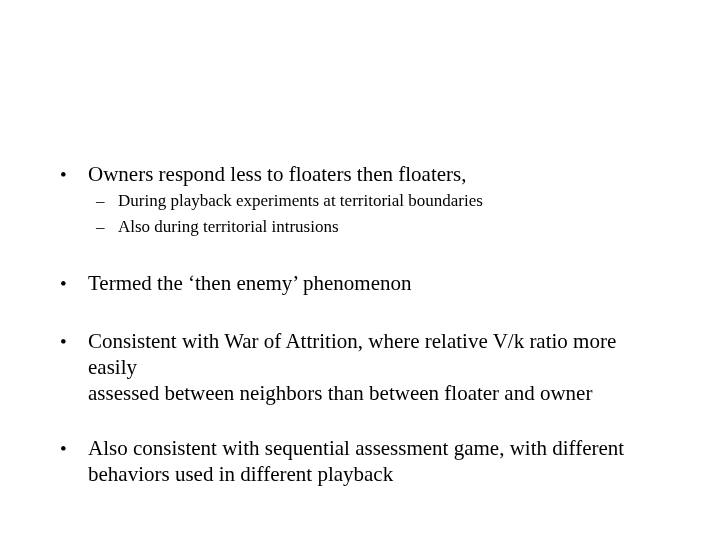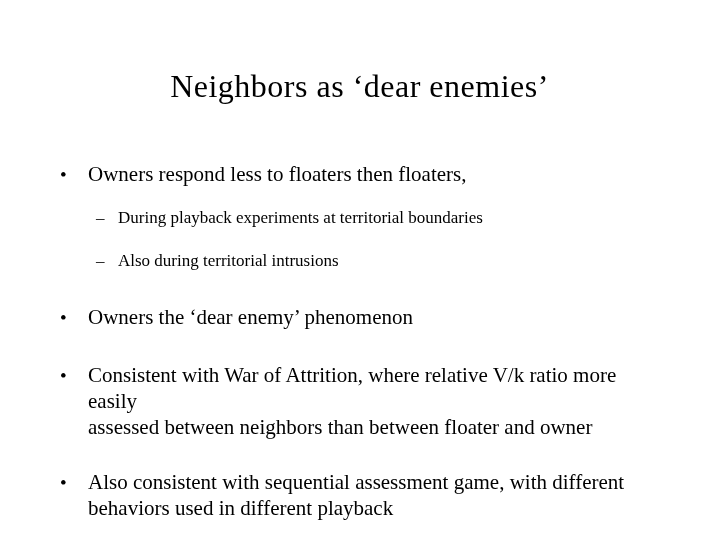--- a/index.html
+++ b/index.html
@@ -61,28 +61,26 @@
     font-size: 17px;
     line-height: 26px;
   }
   .smarker {
     flex: none;
     width: 22px;
   }
   .stext {
     flex: 1;
     white-space: pre-line;
-    margin-top: 17px;
   }
 </style>
 </head>
 <body>
 
 <div class="slide">
-  <h1 class="title">Neighbors as ‘dear enemies’</h1>
 
   <div class="content">
 
     <div class="group">
       <div class="bullet">
         <span class="marker">•</span>
         <span class="btext">Owners respond less to floaters then floaters,</span>
       </div>
       <div class="sub">
         <span class="smarker">–</span>
@@ -90,21 +88,21 @@
       </div>
       <div class="sub">
         <span class="smarker">–</span>
         <span class="stext">Also during territorial intrusions</span>
       </div>
     </div>
 
     <div class="group gap-a">
       <div class="bullet">
         <span class="marker">•</span>
-        <span class="btext">Owners the ‘dear enemy’ phenomenon</span>
+        <span class="btext">Termed the ‘then enemy’ phenomenon</span>
       </div>
     </div>
 
     <div class="group gap-b">
       <div class="bullet">
         <span class="marker">•</span>
         <span class="btext">Consistent with War of Attrition, where relative V/k ratio more easily
 assessed between neighbors than between floater and owner</span>
       </div>
     </div>

